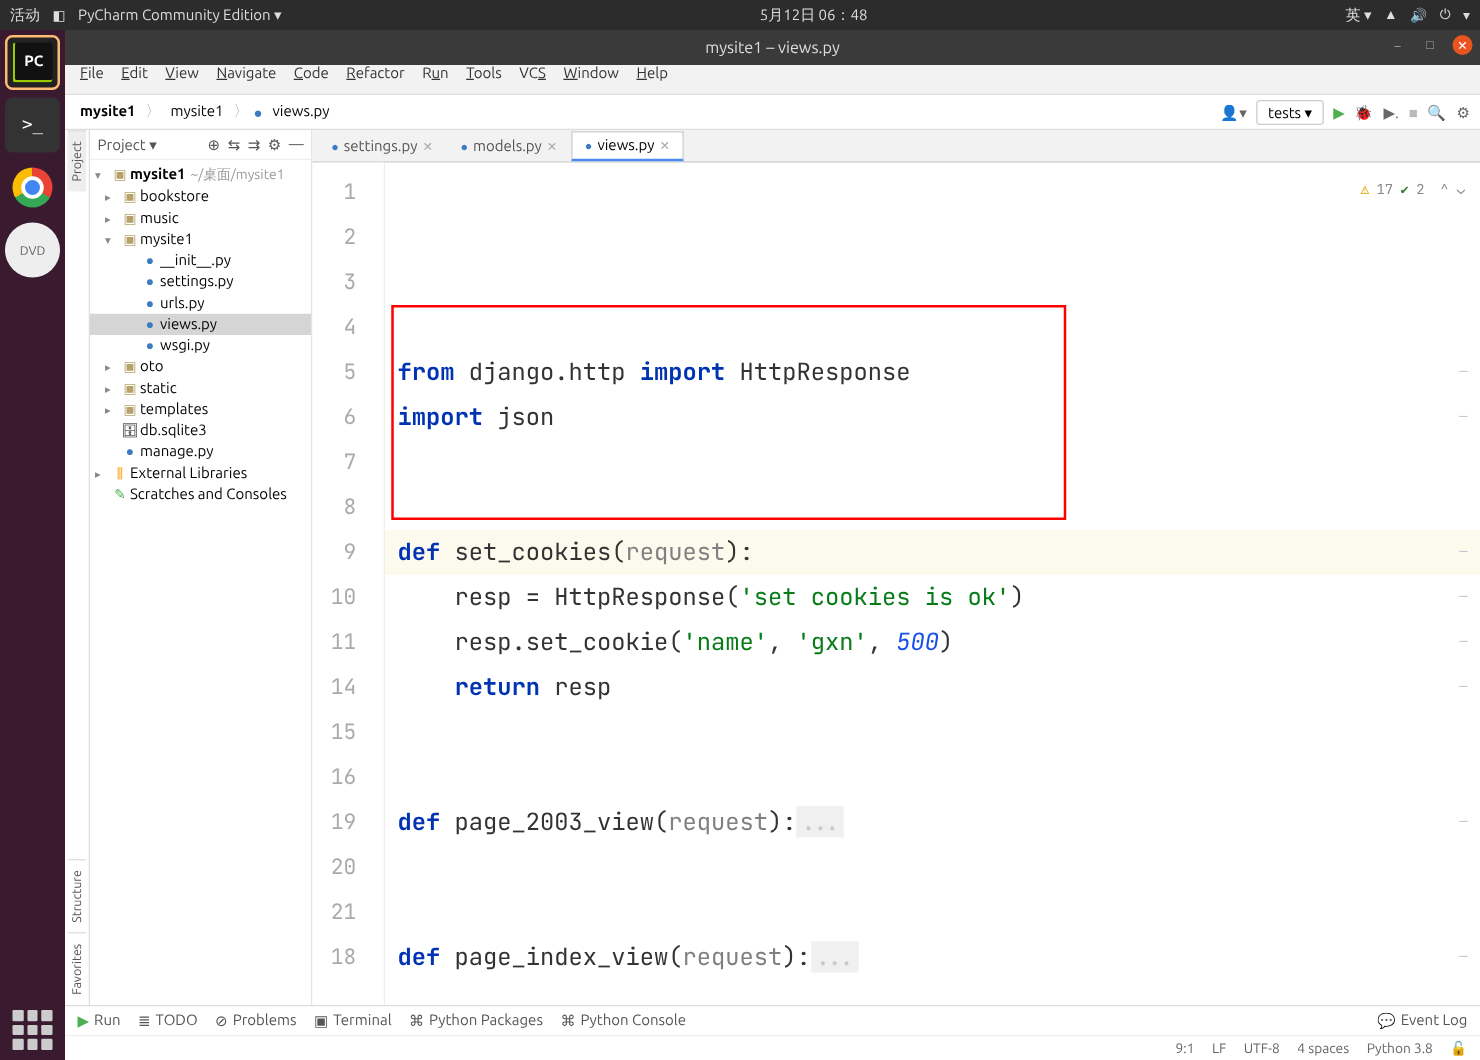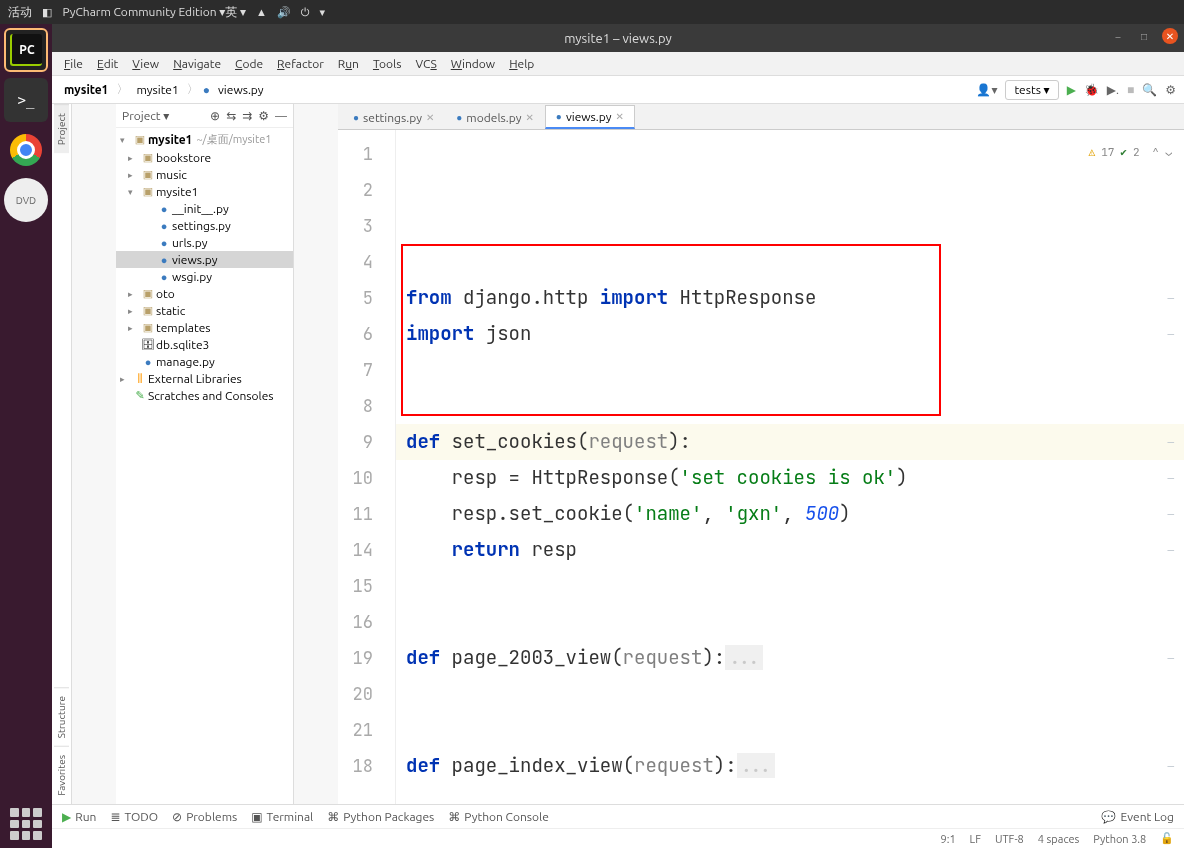--- a/index.html
+++ b/index.html
@@ -31,37 +31,37 @@
   
   .win-title { height: 28px; background: #3a3a3a; color: #ddd; display: flex; align-items: center; justify-content: center; position: relative; font-size: 13px; }
   .win-title .title-text { }
   .win-controls { position: absolute; right: 6px; top: 4px; display: flex; gap: 10px; align-items:center;}
   .win-btn { width: 16px; height: 16px; border-radius: 50%; display:flex;align-items:center;justify-content:center;font-size:10px;color:#fff;cursor:pointer;}
   .win-btn.min{background:transparent;color:#aaa;}
   .win-btn.max{background:transparent;color:#aaa;}
   .win-btn.close{background:#e95420;}
   
   
-  .menu-bar { height: 24px; background: #f2f2f2; border-bottom: 1px solid #ddd; display: flex; align-items: center; padding: 0 6px; gap: 2px; font-size: 12px; color: #333; }
+  .menu-bar { height: 24px; background: #f2f2f2; border-bottom: 1px solid #ddd; display: flex; padding: 0 6px; gap: 2px; font-size: 12px; color: #333; }
   .menu-bar span { padding: 0 6px; cursor: pointer; }
   .menu-bar span u { text-decoration: underline; }
   
   
   .nav-bar { height: 28px; background: #fff; border-bottom: 1px solid #ddd; display: flex; align-items: center; padding: 0 8px; font-size: 12px; justify-content: space-between; }
   .breadcrumb { display: flex; align-items: center; gap: 4px; }
   .breadcrumb .crumb { cursor: pointer; padding: 2px 4px; }
   .breadcrumb .sep { color: #aaa; }
   .nav-right { display: flex; align-items: center; gap: 8px; }
   .nav-icon { color: #666; cursor: pointer; }
   .run-tests { border: 1px solid #ccc; padding: 2px 8px; border-radius: 3px; background: #fff; cursor: pointer; }
   .tri-green { color: #4caf50; }
   .bug-green { color: #4caf50; }
   
   
-  .main-split { flex: 1; display: flex; overflow: hidden; gap: 44px; }
+  .main-split { flex: 1; display: flex; overflow: hidden; }
   .left-gutter { width: 20px; background: #fff; border-right: 1px solid #ddd; display: flex; flex-direction: column; align-items: center; font-size: 10px; color: #555; }
   .left-gutter .vtab { writing-mode: vertical-rl; transform: rotate(180deg); padding: 8px 2px; cursor: pointer; border-bottom: 1px solid #ddd; }
   
   
   .project-pane { width: 178px; background: #fff; border-right: 1px solid #ddd; display: flex; flex-direction: column; font-size: 12px; }
   .project-header { height: 24px; display: flex; align-items: center; padding: 0 6px; gap: 6px; border-bottom: 1px solid #eee; color: #555; }
   .project-tree { flex: 1; overflow: auto; padding: 2px 0;}
   .tree-item { display: flex; align-items: center; padding: 2px 4px; cursor: pointer; white-space: nowrap; }
   .tree-item.selected { background: #d5d5d5; }
   .tree-item .arrow { width: 12px; color: #888; font-size: 9px; }
@@ -109,20 +109,21 @@
 </style>
 </head>
 <body>
 
 <div class="ubuntu-panel">
   <div class="left">
     <span>活动</span>
     <span class="panel-icon">◧</span>
     <span>PyCharm Community Edition ▾</span>
   </div>
+  <div class="center">5月12日 06：48</div>
   <div class="right">
     <span>英 ▾</span>
     <span class="panel-icon">▲</span>
     <span class="panel-icon">🔊</span>
     <span class="panel-icon">⏻</span>
     <span class="panel-icon">▾</span>
   </div>
 </div>
 
 <div class="ubuntu-dock">

